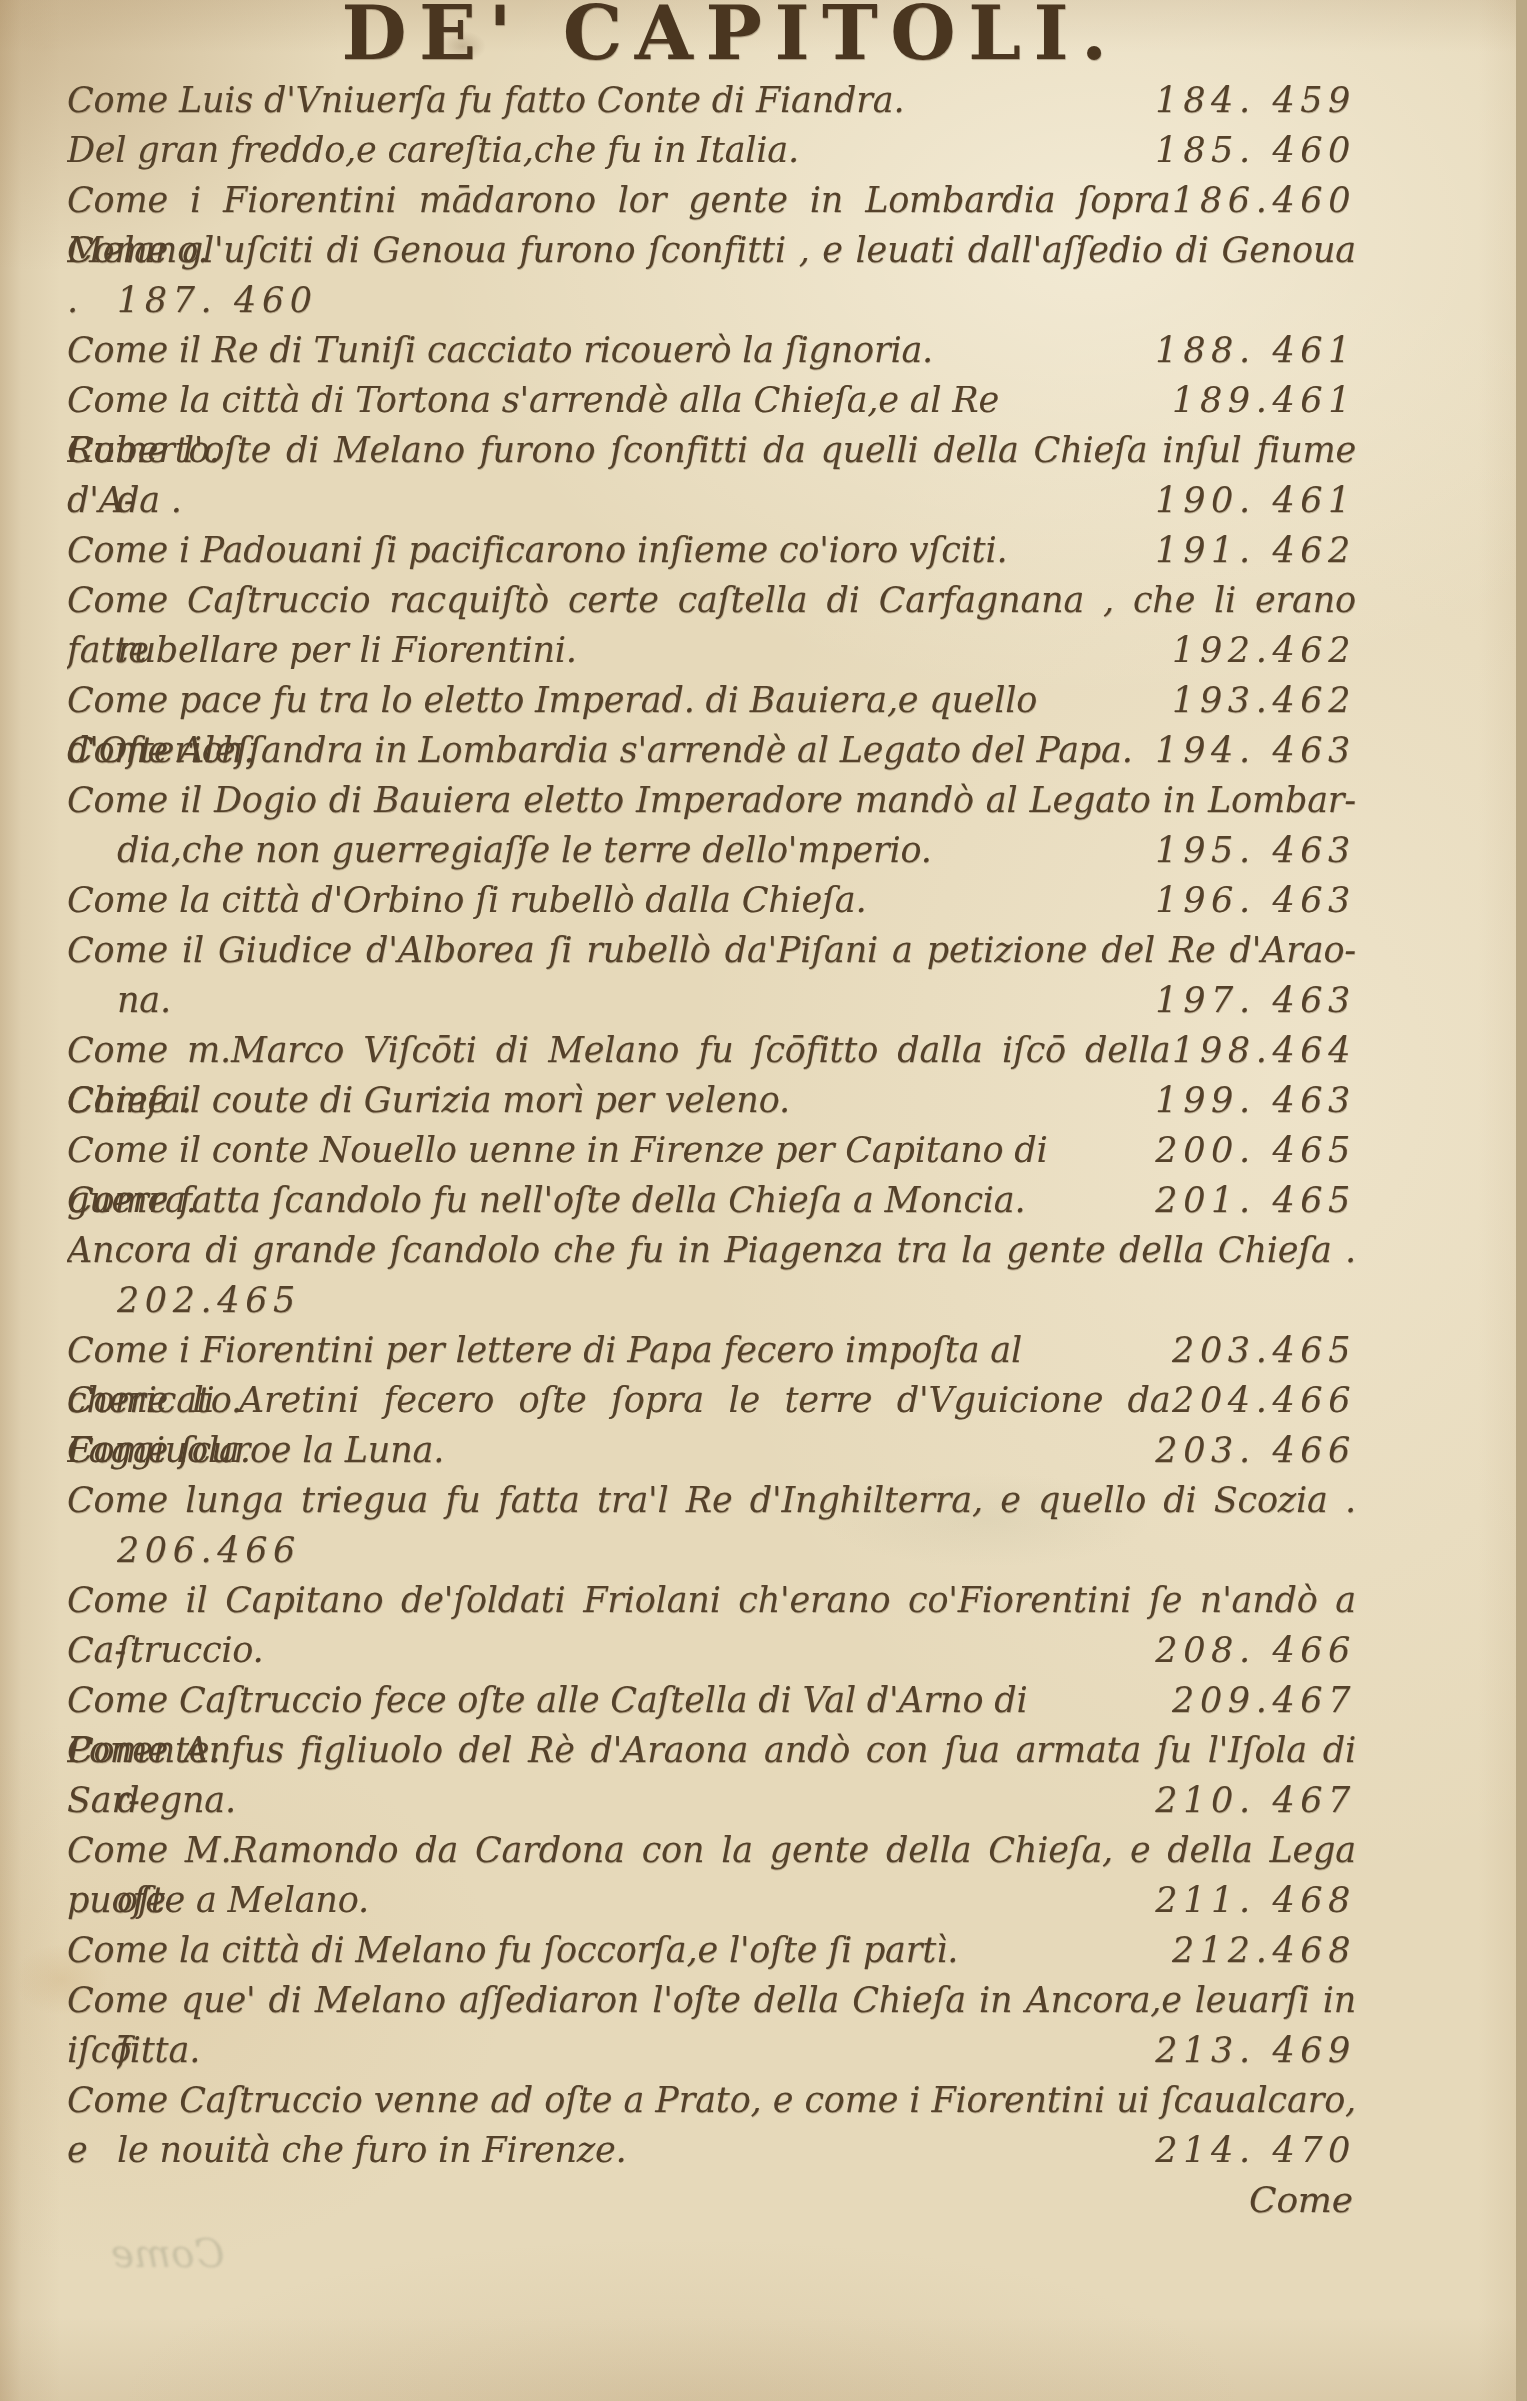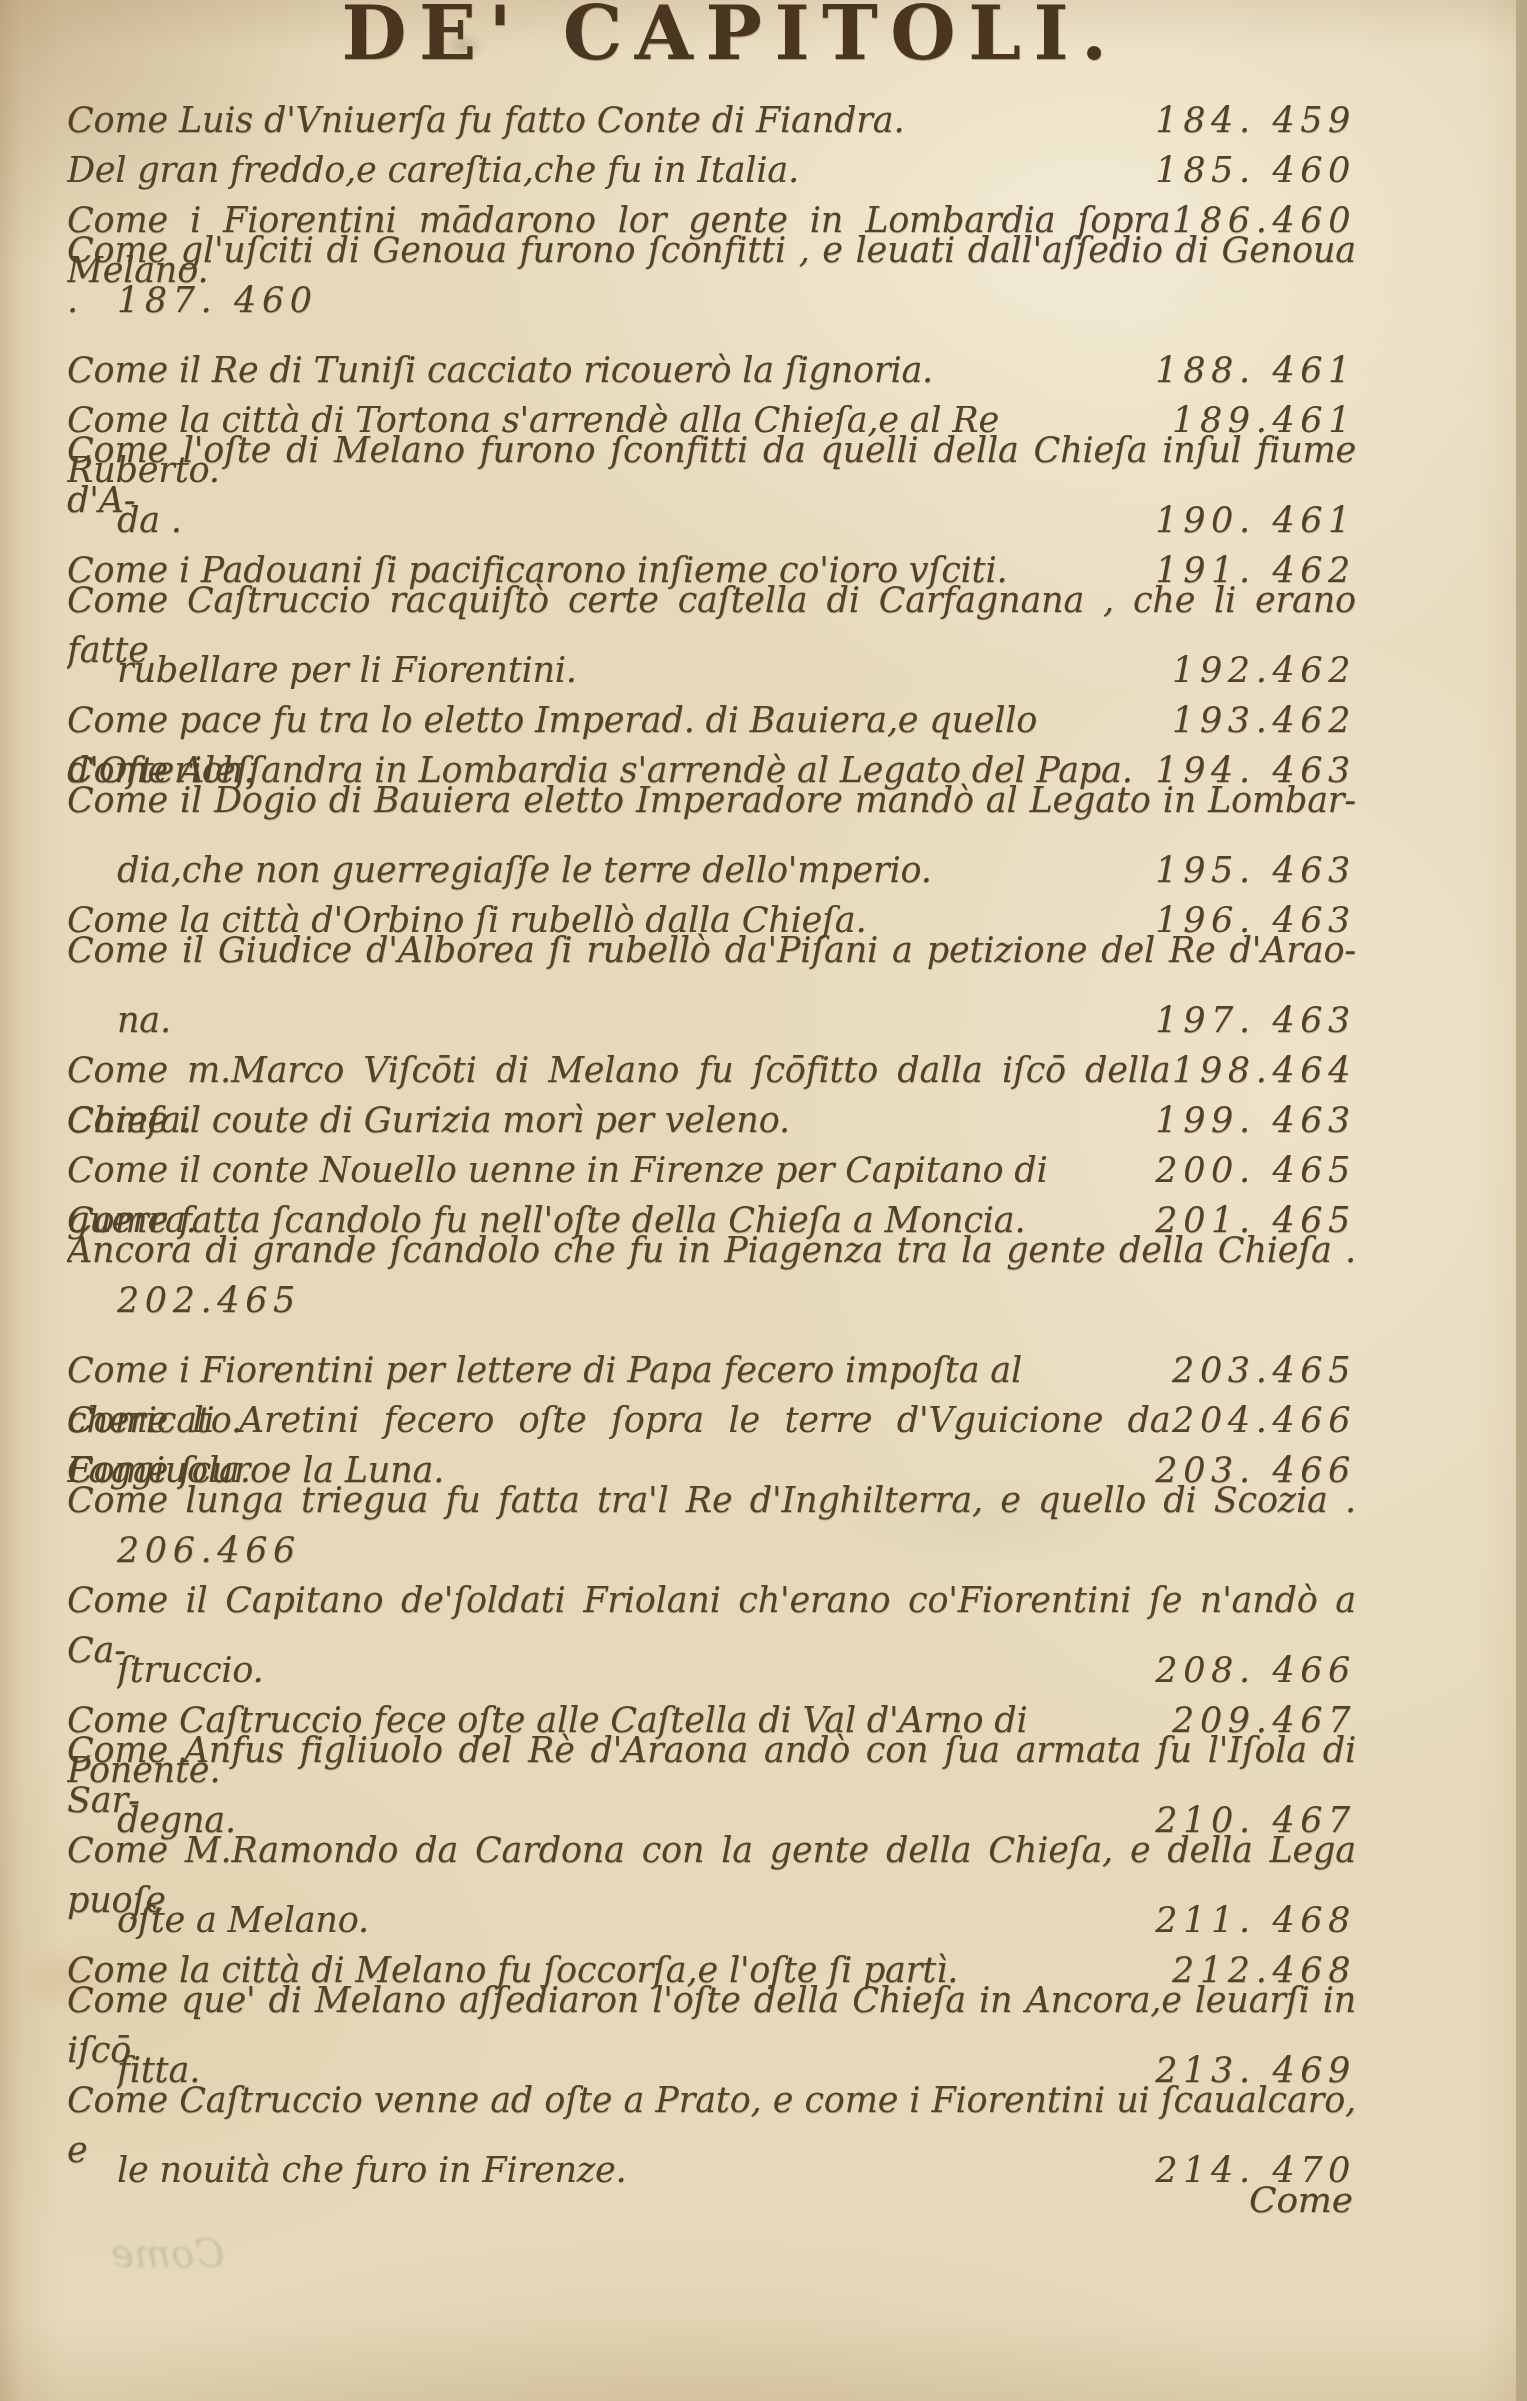--- a/index.html
+++ b/index.html
@@ -42,21 +42,21 @@
     position:absolute; top:75px; left:67px; width:1289px;
     font-style:italic; font-size:35px; line-height:50px;
     letter-spacing:-0.2px;
     text-shadow:0.4px 0.6px 0.5px rgba(75,55,30,0.28);
   }
   .row { display:flex; align-items:baseline; height:50px; white-space:nowrap; }
   .row:nth-child(4n+1) { transform:translateY(0.4px);justify-content:space-between; }
   .row:nth-child(5n+2) { transform:translateY(-0.4px); }
   .entry-text { flex:1 1 auto; min-width:0; white-space:normal; overflow:hidden; }
   .fill .entry-text { text-align:justify; text-align-last:justify; }
-  .entry-ref { flex:0 0 auto; letter-spacing:0.16em; padding-left:11px;margin-top:20px; }
+  .entry-ref { flex:0 0 auto; letter-spacing:0.16em; padding-left:11px; }
   .fill .entry-ref { padding-left:1.6px; }
   .indent { padding-left:50px; }
   .numleft .entry-text { flex:0 0 auto; letter-spacing:0.16em; }
 
   #catchword-row { text-align:right; height:50px; line-height:50px;
     font-size:36px; padding-right:3.1px; }
 
   #show-through {
     position:absolute; left:111px; top:2231px;
     font-style:italic; font-size:39px;

